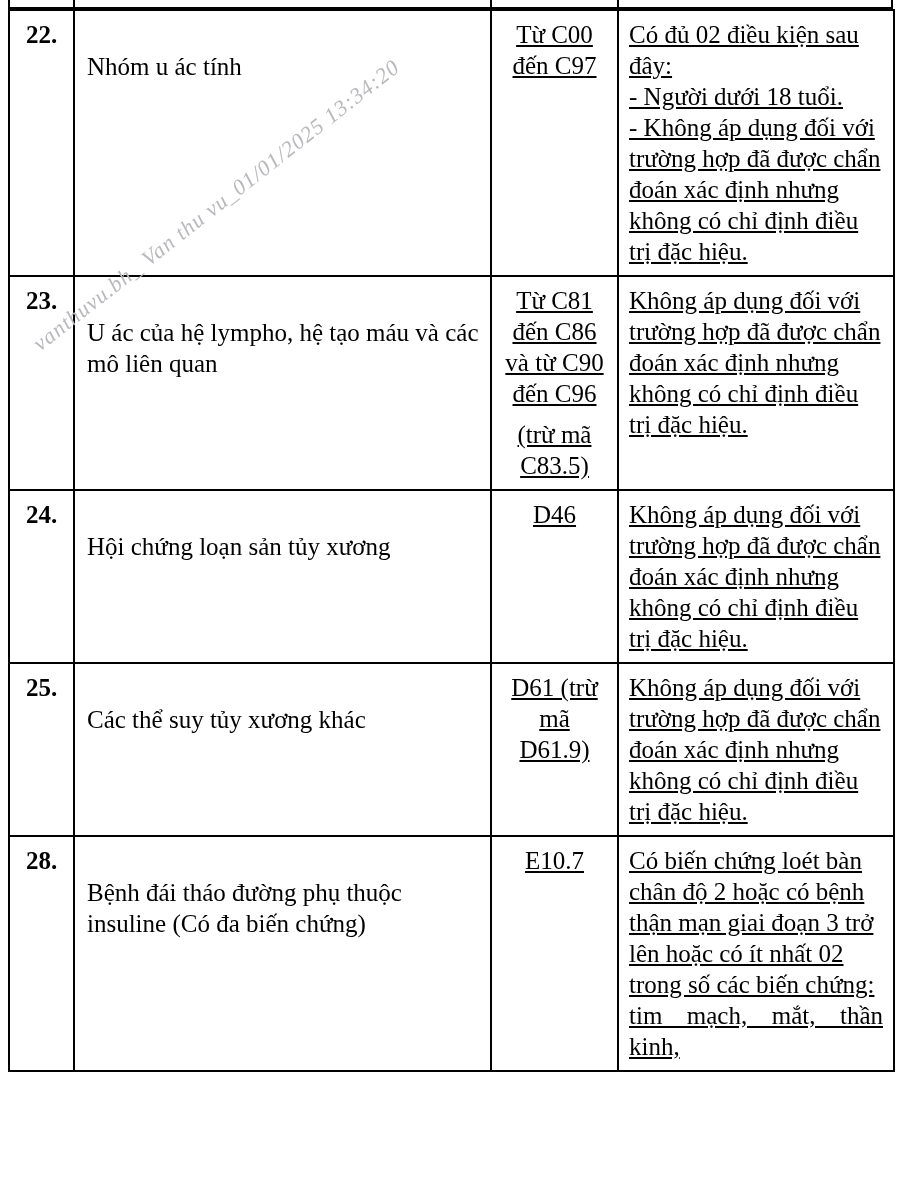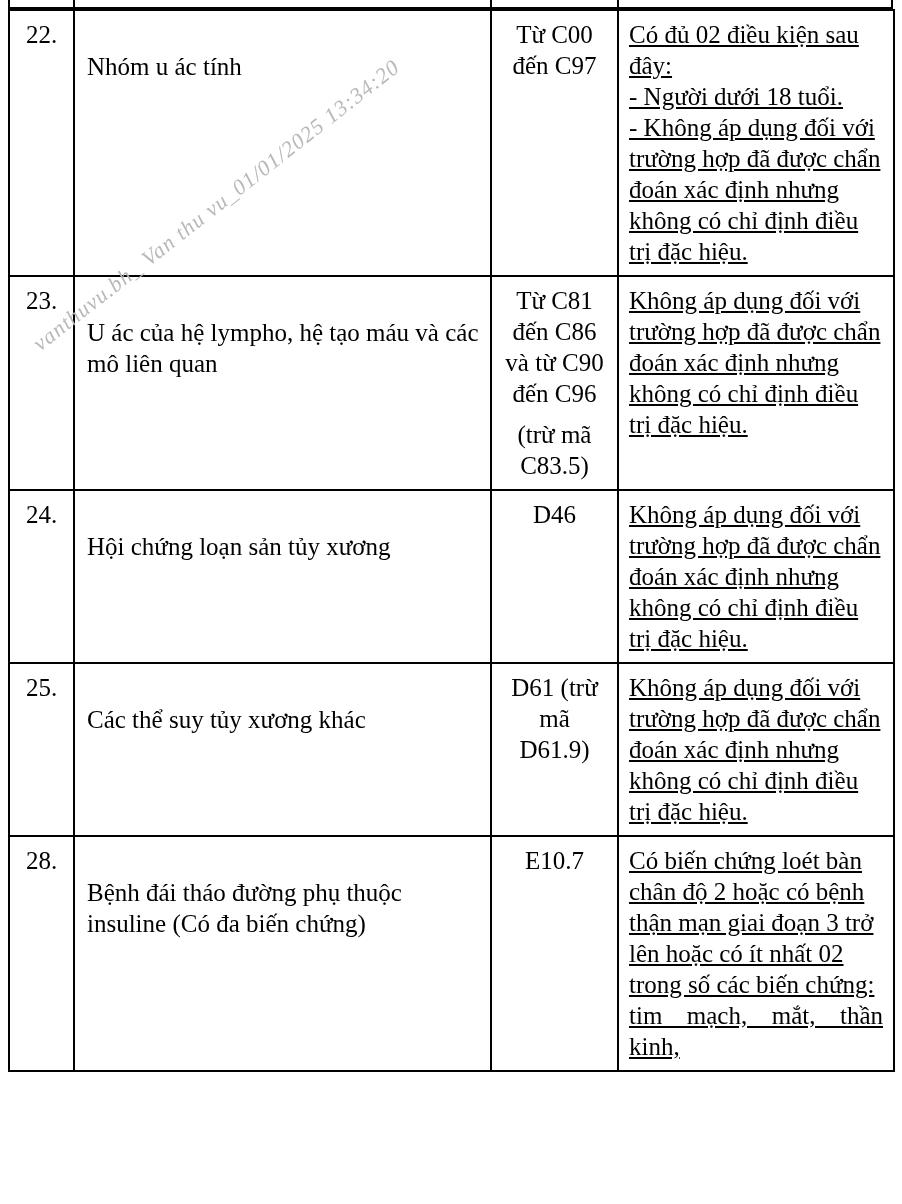--- a/index.html
+++ b/index.html
@@ -60,31 +60,33 @@
   col.c-no   { width: 65px;  }
   col.c-name { width: 417px; }
   col.c-code { width: 127px; }
   col.c-note { width: 276px; }
 
   
   .cell-no {
     padding: 8px 0 0 0;
     text-align: center;
     font-size: 25px;
+    font-weight: bold;
   }
   .cell-name {
     padding: 8px 10px 8px 12px;
     text-align: justify;
     text-justify: inter-word;
     margin-top: 32px;
   }
   .cell-name.left { text-align: left; }
   .cell-code {
     padding: 8px 6px 8px 6px;
     text-align: center;
+    text-decoration: underline;
   }
   .cell-note {
     padding: 8px 10px 8px 10px;
     text-align: justify;
     text-justify: inter-word;
     text-decoration: underline;
   }
   .cell-note p,
   .cell-code p,
   .cell-name p {

